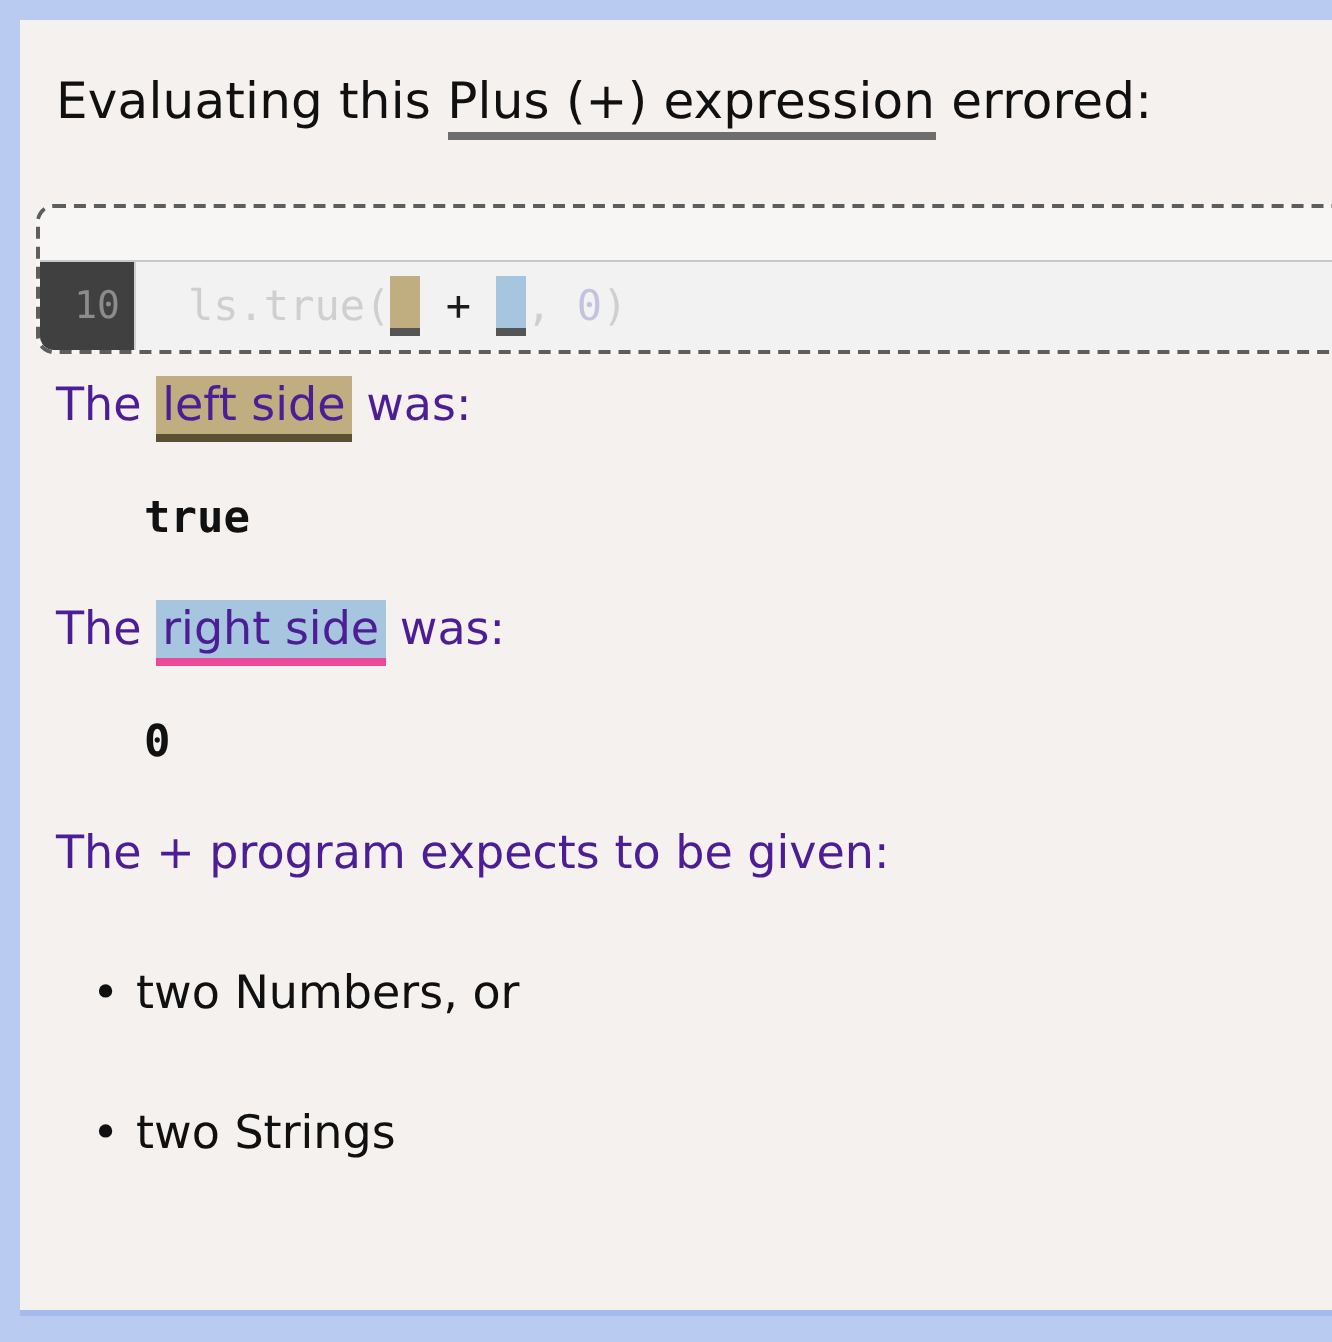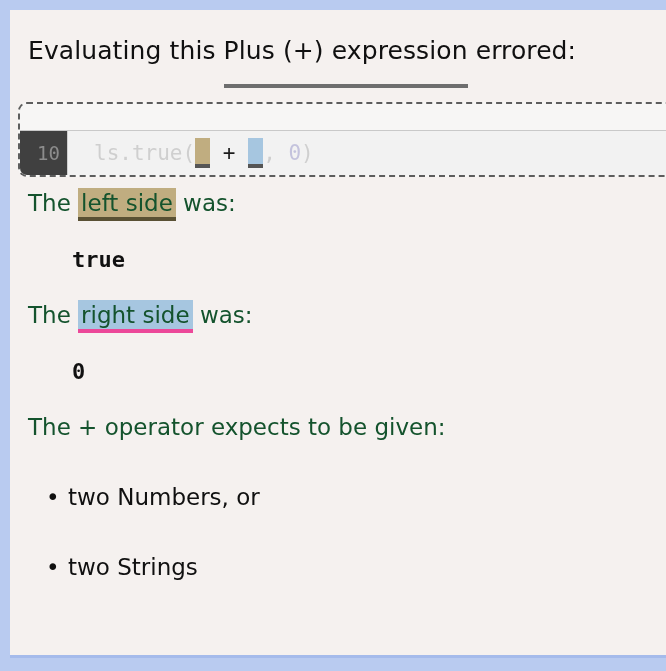--- a/index.html
+++ b/index.html
@@ -30,21 +30,21 @@
     margin: 0;
     padding: 26px 0 0 18px;
     font-size: 25px;
     font-weight: normal;
     color: #101010;
     letter-spacing: 0.1px;
     white-space: nowrap;
   }
   .expr-ref {
     border-bottom: 4px solid #6e6e6e;
-    padding-bottom: 19px;
+    padding-bottom: 1px;
   }
 
   
   .code-block {
     position: absolute;
     left: 8px;
     top: 92px;
     width: 700px;
     border: 2px dashed #5d5d5d;
     border-radius: 9px;
@@ -104,21 +104,21 @@
     background: #555555;
   }
   .swatch-left  { background: #c0ad80; }
   .swatch-right { background: #a6c6e0; }
 
   
   .line {
     position: absolute;
     left: 18px;
     font-size: 23px;
-    color: #14532d;
+    color: #4c1d95;
     white-space: nowrap;
   }
   .mark {
     padding: 2px 3px 1px 3px;
   }
   .mark-left {
     background: #c0ad80;
     border-bottom: 4px solid #5a5134;
   }
   .mark-right {
@@ -185,21 +185,21 @@
   </div>
 
   <div class="line" style="top:180px"><span>The </span><span class="mark mark-left">left side</span><span> was:</span></div>
 
   <div class="value" style="top:237px">true</div>
 
   <div class="line" style="top:292px"><span>The </span><span class="mark mark-right">right side</span><span> was:</span></div>
 
   <div class="value" style="top:349px">0</div>
 
-  <div class="line" style="top:404px">The + operator expects to be given:</div>
+  <div class="line" style="top:404px">The + program expects to be given:</div>
 
   <div class="bullet" style="top:474px"><span class="dot">•</span><span>two Numbers, or</span></div>
 
   <div class="bullet" style="top:544px"><span class="dot">•</span><span>two Strings</span></div>
 
 
 </div>
 
 <div class="bottom-rule"></div>
 

